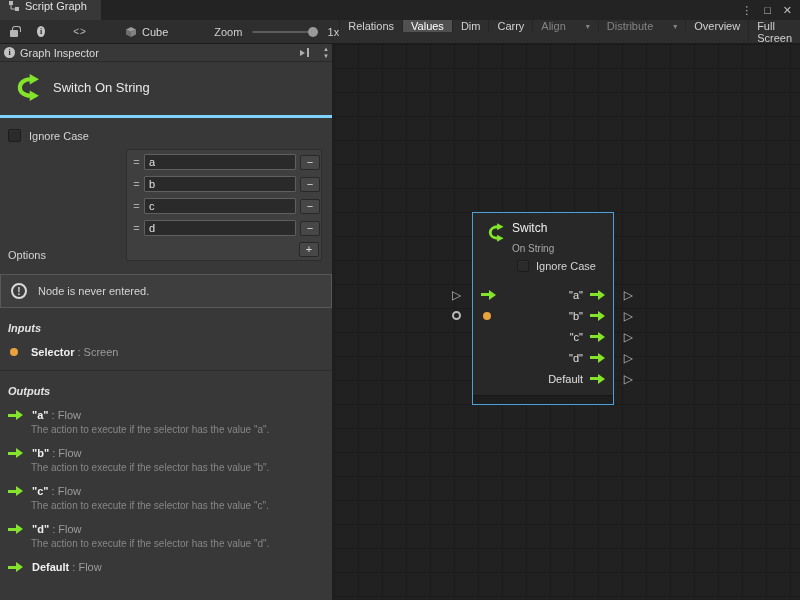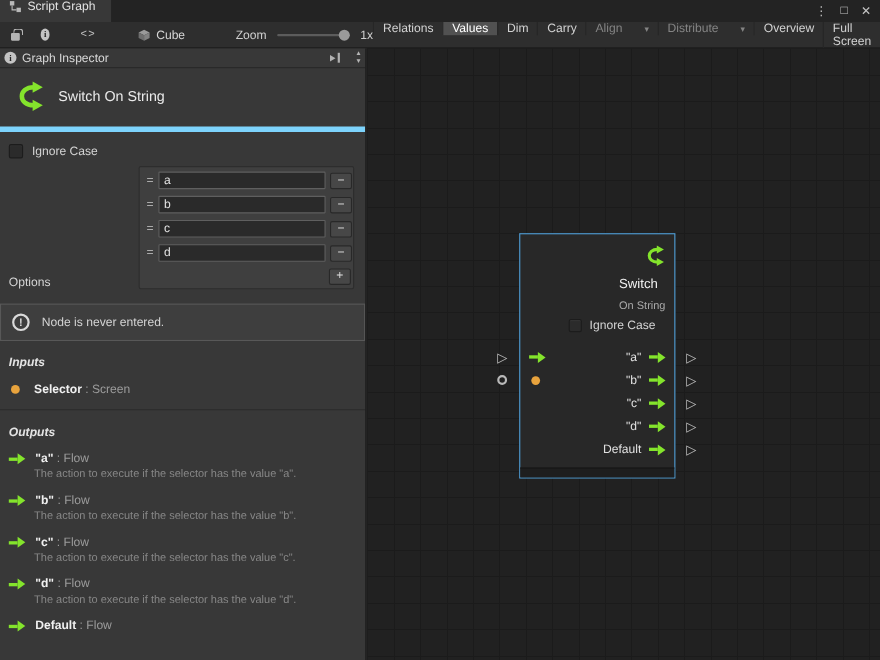--- a/index.html
+++ b/index.html
@@ -42,21 +42,21 @@
 
   
   .inspector{position:absolute;top:44px;left:0;width:333px;bottom:0;background:var(--panel);border-right:1px solid #1d1d1d;overflow:hidden;}
   .insp-header{height:18px;border-bottom:1px solid #292929;display:flex;align-items:center;gap:5px;padding:0 3px 0 4px;color:#d8d8d8;}
   .dock-icon{width:12px;height:10px;position:relative;margin-left:auto;}
   .dock-icon::before{content:"";position:absolute;left:0;top:2px;border-top:3px solid transparent;border-bottom:3px solid transparent;border-left:5px solid #b0b0b0;}
   .dock-icon::after{content:"";position:absolute;right:3px;top:0;width:2px;height:9px;background:#b0b0b0;}
   .scroll-arrows{display:flex;flex-direction:column;gap:1px;margin-left:6px;}
   .scroll-arrows span{font-size:6px;line-height:6px;color:#b5b5b5;}
 
-  .insp-title{display:flex;align-items:center;gap:12px;padding:9px 10px 11px 8px;border-bottom:5px solid #7dd3fc;}
+  .insp-title{display:flex;align-items:center;gap:12px;padding:9px 10px 11px 8px;border-bottom:3px solid #7dd3fc;}
   .insp-title .big-title{font-size:13px;color:#e9e9e9;}
 
   .insp-body{padding:0 0 0 0;}
   .toggle-row{display:flex;align-items:center;gap:8px;margin:11px 8px 5px 8px;}
   .checkbox{width:13px;height:13px;background:#2b2b2b;border:1px solid #1c1c1c;border-radius:2px;flex:none;box-shadow:inset 0 1px 0 rgba(255,255,255,.04);}
   .options-row{display:flex;align-items:flex-end;padding:2px 10px 0 8px;}
   .options-label{margin-top:5px;}
   .options-list{margin-left:auto;width:196px;background:#3f3f3f;border:1px solid #2d2d2d;border-radius:2px;padding:2px;}
   .opt-row{display:flex;align-items:center;height:20px;margin-bottom:2px;}
   .opt-handle{width:15px;text-align:center;color:#ababab;font-size:11px;flex:none;}
@@ -82,21 +82,21 @@
 
   
   .canvas{position:absolute;left:334px;top:44px;right:0;bottom:0;background:#212121;
     background-image:
       repeating-linear-gradient(to right,#1b1b1b 0 1px,transparent 1px 24px),
       repeating-linear-gradient(to bottom,#1b1b1b 0 1px,transparent 1px 24px);
   }
 
   
   .node{position:absolute;left:138px;top:168px;width:142px;background:#282828;border:1px solid var(--blue);}
-  .node-header{display:flex;align-items:flex-end;gap:7px;padding:8px 8px 3px 9px;flex-direction:column;}
+  .node-header{display:flex;align-items:flex-start;gap:7px;padding:8px 8px 3px 9px;}
   .node-title{font-size:12px;color:#f0f0f0;}
   .node-sub{font-size:10px;color:#a9a9a9;margin-top:8px;}
   .node-toggle{display:flex;align-items:center;gap:7px;padding:3px 8px 9px 44px;}
   .node-toggle .checkbox{width:12px;height:12px;}
   .node-ports{position:relative;padding:3px 0 6px 0;}
   .port-row{position:relative;height:21px;display:flex;align-items:center;padding:0 8px;}
   .row-label{margin-left:auto;color:#e0e0e0;padding-right:7px;}
   .outer-port{position:absolute;top:50%;transform:translateY(-50%);color:#b9b9b9;font-size:12px;line-height:1;}
   .outer-port.left{left:-21px;}
   .outer-port.right{right:-20px;}

